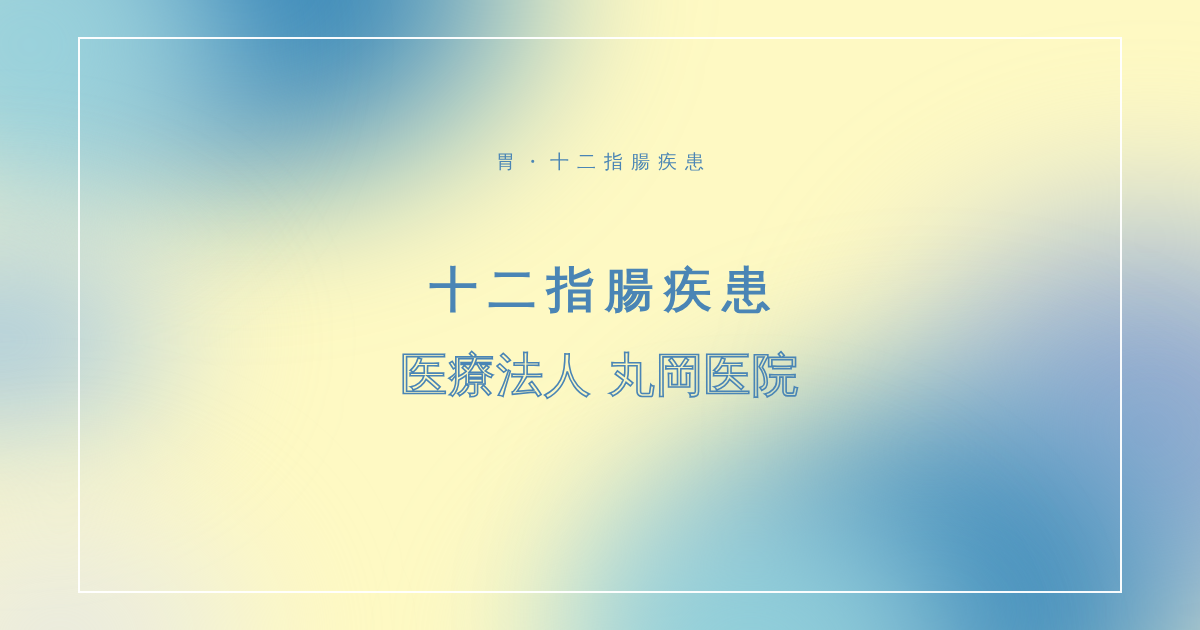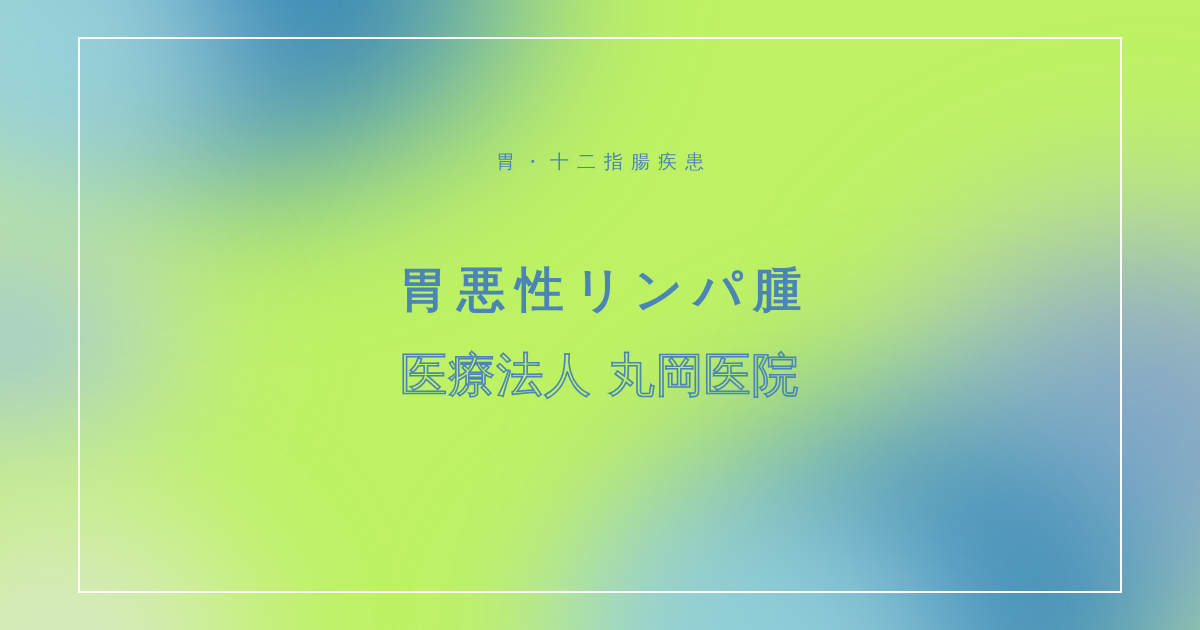--- a/index.html
+++ b/index.html
@@ -7,21 +7,21 @@
     margin: 0;
     padding: 0;
     background: #ffffff;
   }
 
   .card {
     position: relative;
     width: 1200px;
     height: 630px;
     overflow: hidden;
-    background: #bef264;
+    background: #fef9c3;
     font-family: "DejaVu Sans", "Liberation Sans", sans-serif;
   }
 
   
   .blobs {
     position: absolute;
     inset: 0;
     overflow: hidden;
   }
 
@@ -192,18 +192,18 @@
     <div class="blob blob-blue-br"></div>
     <div class="blob blob-teal-br"></div>
     <div class="blob blob-grey-bl"></div>
   </div>
 
   <div class="frame"></div>
 
   <div class="content">
     <div class="eyebrow">胃・十二指腸疾患</div>
 
-    <h1 class="title">胃悪性リンパ腫</h1>
+    <h1 class="title">十二指腸疾患</h1>
 
     <div class="org">医療法人 丸岡医院</div>
   </div>
 
 </div>
 
 </body></html>

